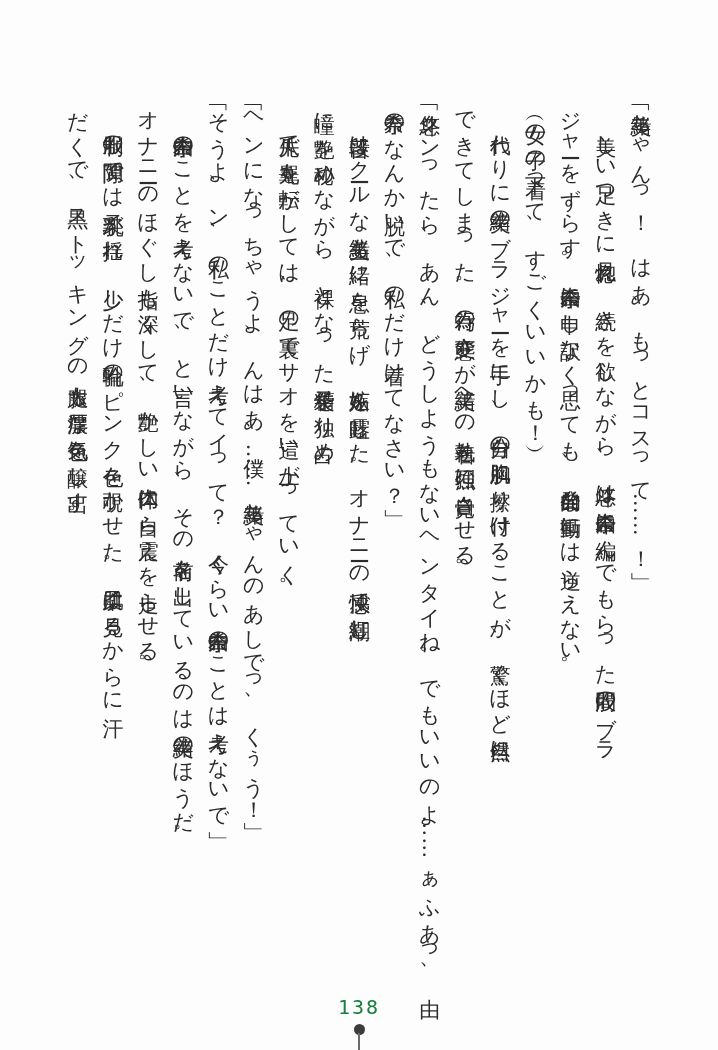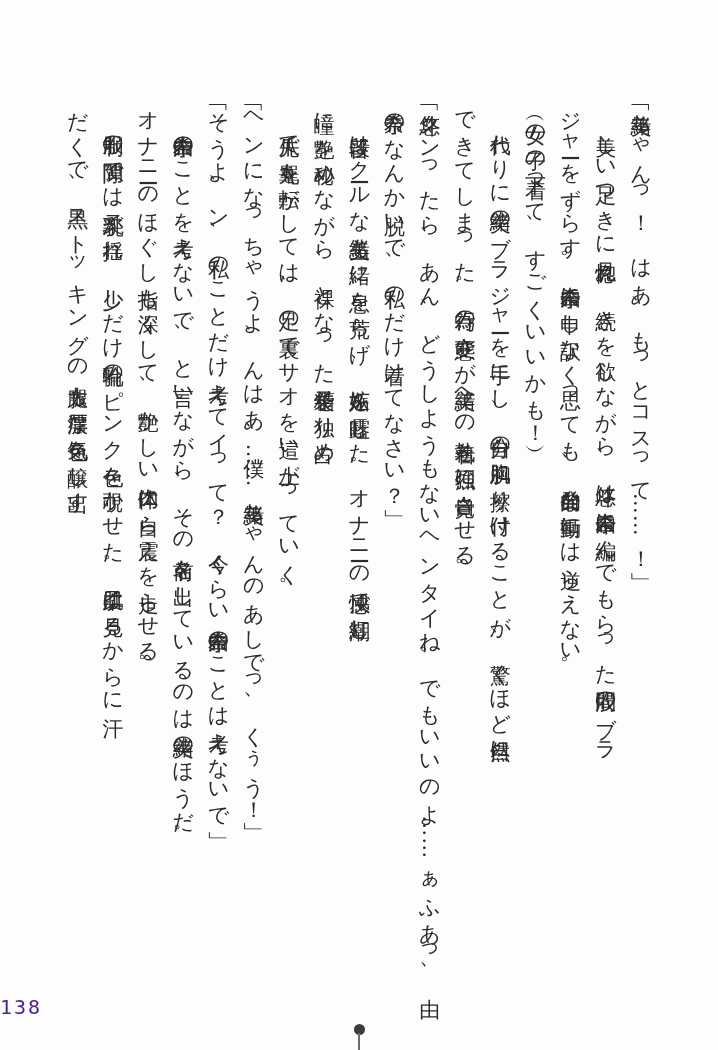--- a/index.html
+++ b/index.html
@@ -34,25 +34,25 @@
     padding: 0;
   }
   .tline.ind1  { text-indent: 22px; }   
   .tline.ind05 { text-indent: 11px; }   
 
   .page-number {
     position: absolute;
     top: 995px;
     left: 0;
     width: 100%;
-    text-align: left;
+    text-align: center;
     font-family: "DejaVu Sans Mono", "Liberation Mono", monospace;
     font-size: 20px;
     letter-spacing: 2px;
-    color: #4c1d95;
+    color: #15803d;
   }
   .center-dot {
     position: absolute;
     top: 1024px;
     left: 50%;
     width: 11px;
     height: 11px;
     margin-left: -5px;
     border-radius: 50%;
     background: #3c3c3c;

